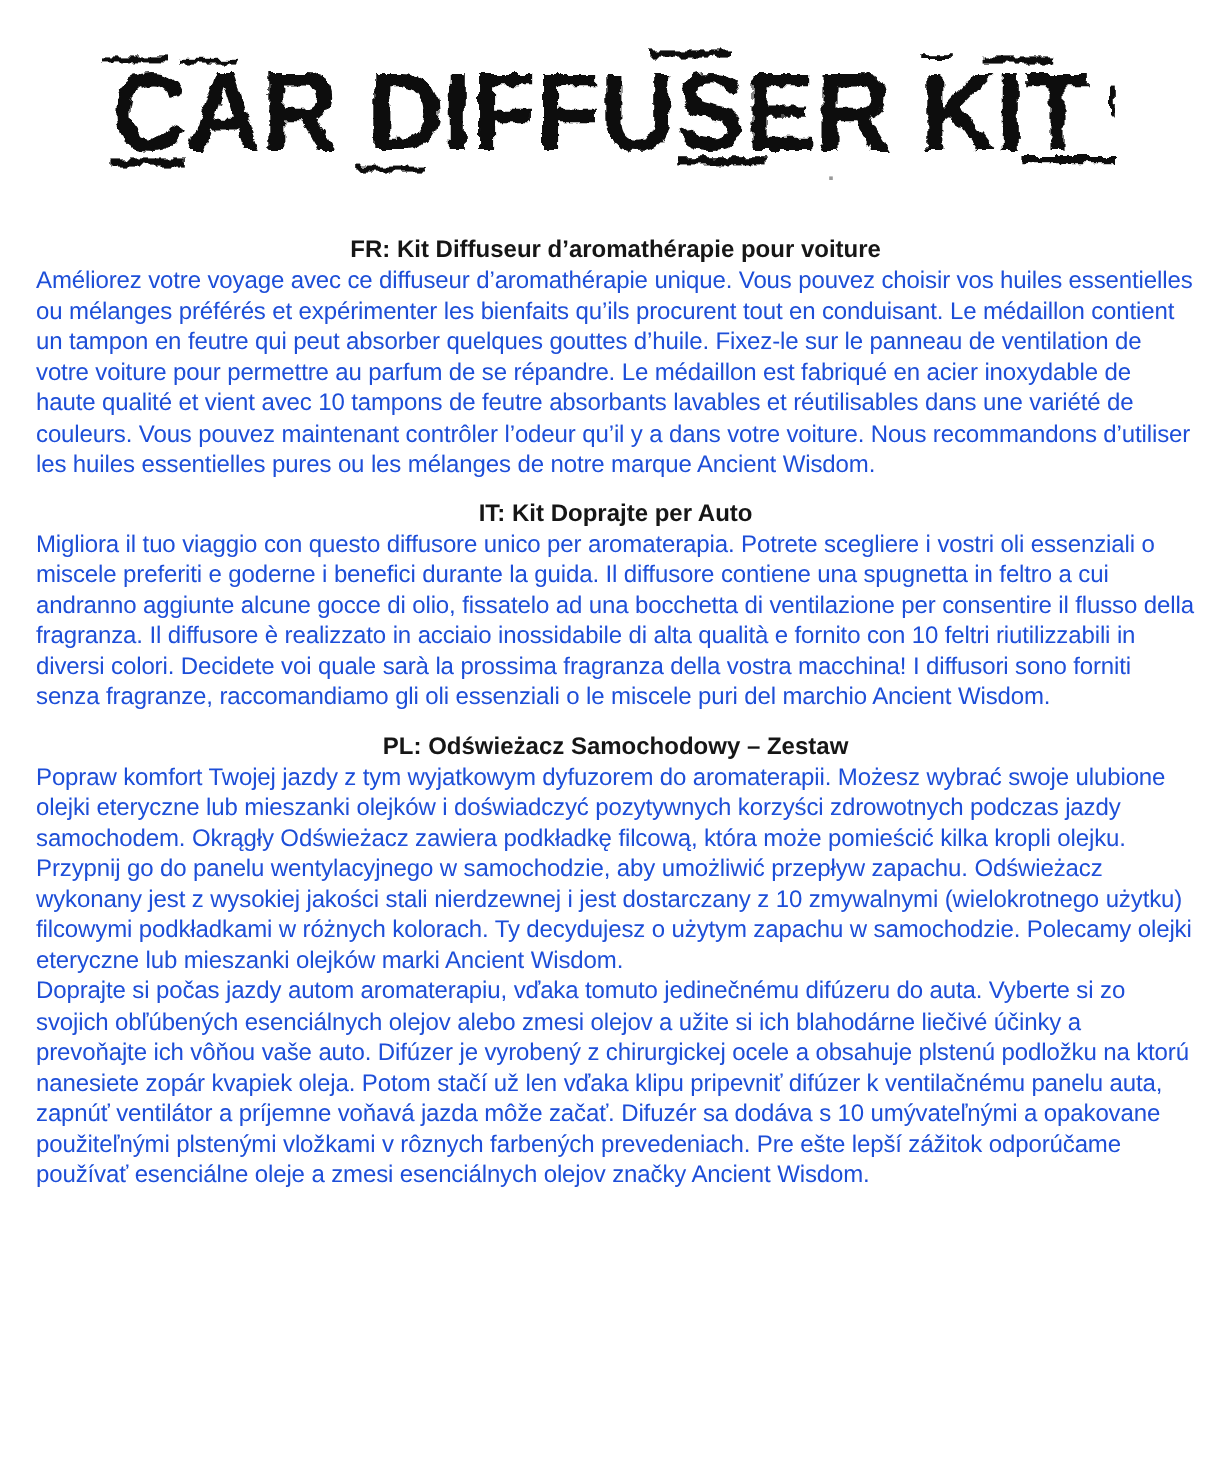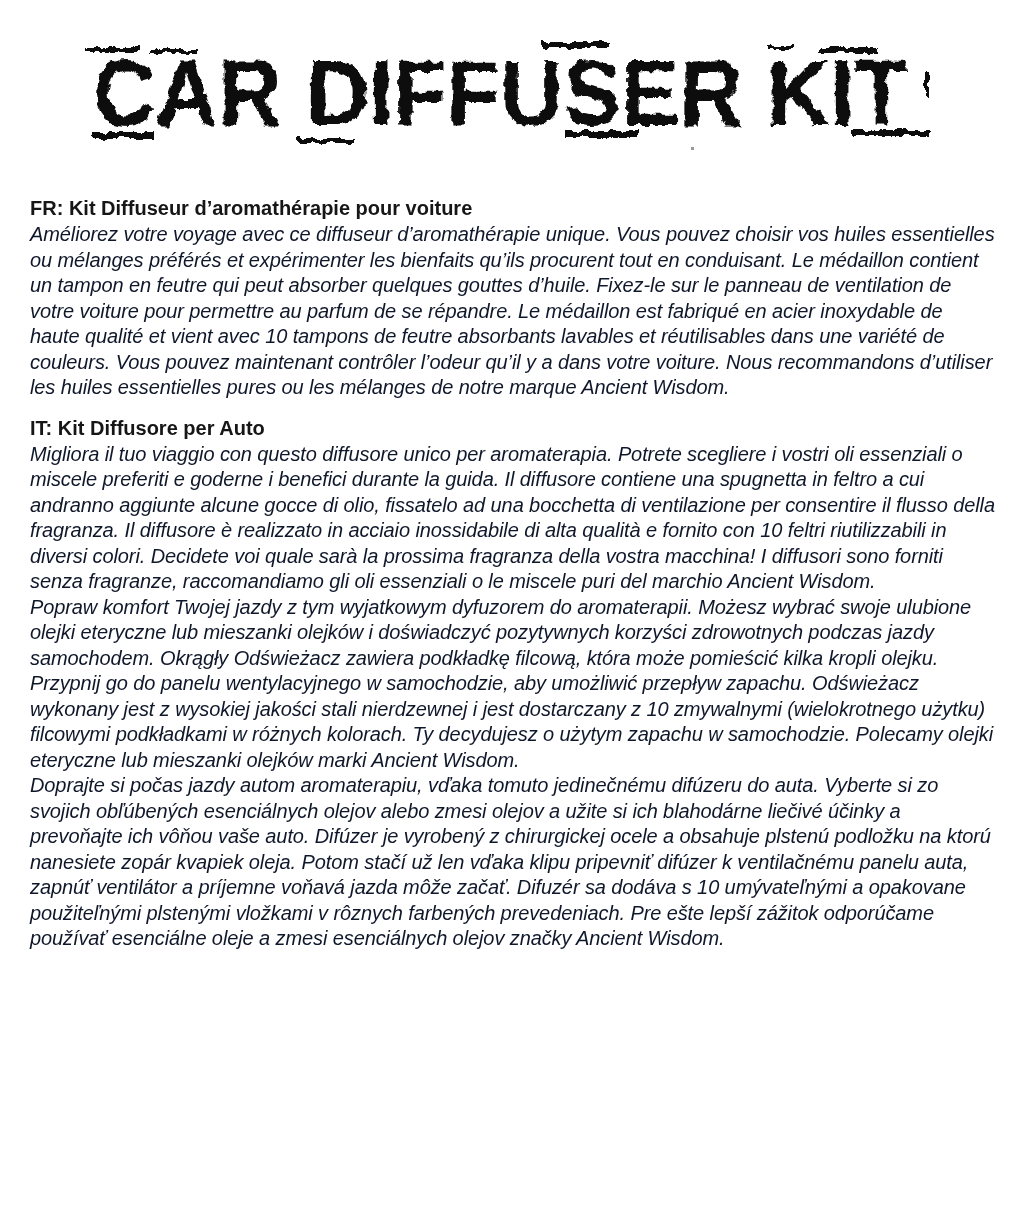--- a/index.html
+++ b/index.html
@@ -36,31 +36,31 @@
   .content {
     padding: 0 28px 0 30px;
   }
   .section h2 {
     font-size: 20px;
     line-height: 25px;
     font-weight: bold;
     color: #161616;
     margin: 15px 0 1px 0;
     letter-spacing: 0px;
+    text-align: center;
   }
   .section.first h2 {
     margin-top: 31px;
   }
   .section p {
     font-size: 20px;
     line-height: 25.5px;
     margin: 0;
-    color: #0f172a;
+    color: #1d4ed8;
     letter-spacing: -0.1px;
-    font-style: italic;
   }
 </style>
 </head>
 <body>
 
 <div class="page">
 
   <div class="header">
     <svg class="title-svg" width="1024" height="165" viewBox="0 0 1024 165" aria-hidden="true">
       <defs>
@@ -87,25 +87,26 @@
   </div>
 
   <div class="content">
 
     <div class="section first">
       <h2>FR: Kit Diffuseur d’aromathérapie pour voiture</h2>
       <p>Améliorez votre voyage avec ce diffuseur d’aromathérapie unique. Vous pouvez choisir vos huiles essentielles ou mélanges préférés et expérimenter les bienfaits qu’ils procurent tout en conduisant. Le médaillon contient un tampon en feutre qui peut absorber quelques gouttes d’huile. Fixez-le sur le panneau de ventilation de votre voiture pour permettre au parfum de se répandre. Le médaillon est fabriqué en acier inoxydable de haute qualité et vient avec 10 tampons de feutre absorbants lavables et réutilisables dans une variété de couleurs. Vous pouvez maintenant contrôler l’odeur qu’il y a dans votre voiture. Nous recommandons d’utiliser les huiles essentielles pures ou les mélanges de notre marque Ancient Wisdom.</p>
     </div>
 
     <div class="section">
-      <h2>IT: Kit Diffusore per Auto</h2>
+      <h2>IT: Kit Doprajte per Auto</h2>
       <p>Migliora il tuo viaggio con questo diffusore unico per aromaterapia. Potrete scegliere i vostri oli essenziali o miscele preferiti e goderne i benefici durante la guida. Il diffusore contiene una spugnetta in feltro a cui andranno aggiunte alcune gocce di olio, fissatelo ad una bocchetta di ventilazione per consentire il flusso della fragranza. Il diffusore è realizzato in acciaio inossidabile di alta qualità e fornito con 10 feltri riutilizzabili in diversi colori. Decidete voi quale sarà la prossima fragranza della vostra macchina! I diffusori sono forniti senza fragranze, raccomandiamo gli oli essenziali o le miscele puri del marchio Ancient Wisdom.</p>
     </div>
 
     <div class="section">
+      <h2>PL: Odświeżacz Samochodowy – Zestaw</h2>
       <p>Popraw komfort Twojej jazdy z tym wyjatkowym dyfuzorem do aromaterapii.  Możesz wybrać swoje ulubione olejki eteryczne lub mieszanki olejków i doświadczyć pozytywnych korzyści zdrowotnych podczas jazdy samochodem. Okrągły Odświeżacz zawiera podkładkę filcową, która może pomieścić kilka kropli olejku. Przypnij go do panelu wentylacyjnego w samochodzie, aby umożliwić przepływ zapachu. Odświeżacz wykonany jest z wysokiej jakości stali nierdzewnej i jest dostarczany z 10 zmywalnymi (wielokrotnego użytku) filcowymi podkładkami w różnych kolorach. Ty decydujesz o użytym zapachu w samochodzie. Polecamy olejki eteryczne lub mieszanki olejków marki Ancient Wisdom.</p>
     </div>
 
     <div class="section">
       <p>Doprajte si počas jazdy autom aromaterapiu, vďaka tomuto jedinečnému difúzeru do auta. Vyberte si zo svojich obľúbených esenciálnych olejov alebo zmesi olejov a užite si ich blahodárne liečivé účinky a prevoňajte ich vôňou vaše auto. Difúzer je vyrobený z chirurgickej ocele a obsahuje plstenú podložku na ktorú nanesiete zopár kvapiek oleja. Potom stačí už len vďaka klipu pripevniť difúzer k ventilačnému panelu auta, zapnúť ventilátor a príjemne voňavá jazda môže začať. Difuzér sa dodáva s 10 umývateľnými a opakovane použiteľnými plstenými vložkami v rôznych farbených prevedeniach. Pre ešte lepší zážitok odporúčame používať esenciálne oleje a zmesi esenciálnych olejov značky Ancient Wisdom.</p>
     </div>
 
   </div>
 </div>
 

